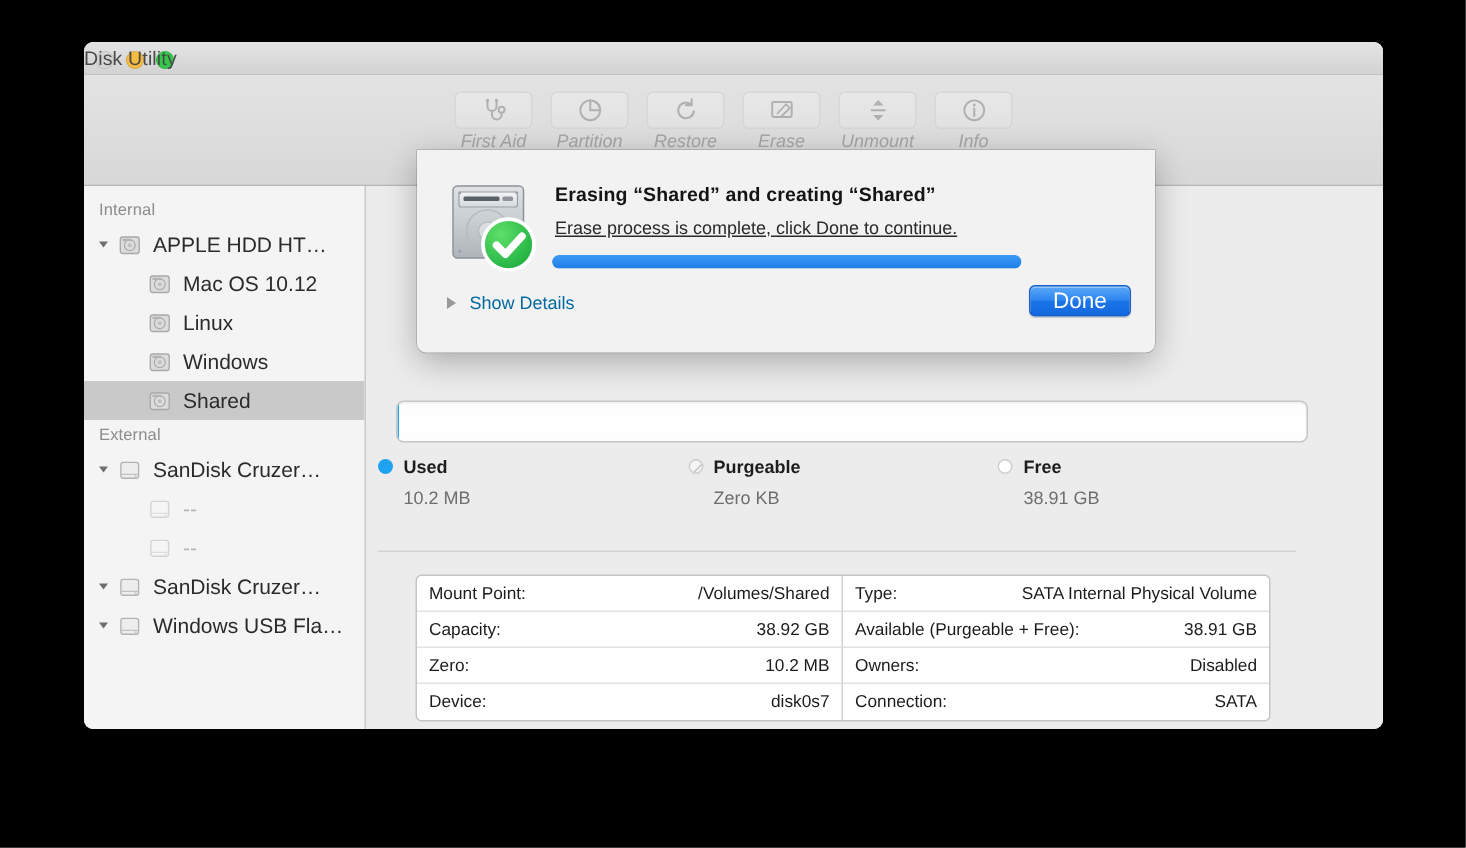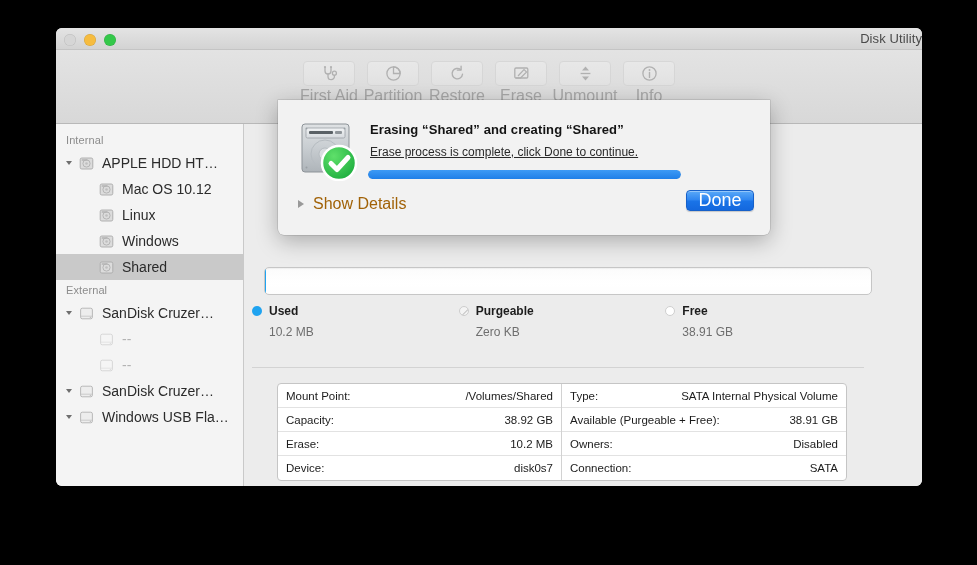--- a/index.html
+++ b/index.html
@@ -29,21 +29,21 @@
     background: linear-gradient(to bottom, #e4e4e4 0%, #d3d3d3 100%);
     border-bottom: 0.5px solid #c4c4c4;
   }
   .traffic { position: absolute; left: 8px; top: 6px; display: flex; gap: 8px; }
   .light { width: 12px; height: 12px; border-radius: 50%; }
   .light.close  { background: #d6d6d6; box-shadow: inset 0 0 0 0.5px rgba(0,0,0,0.12); }
   .light.min    { background: #f6bc3f; box-shadow: inset 0 0 0 0.5px rgba(0,0,0,0.14); }
   .light.zoom   { background: #34c84a; box-shadow: inset 0 0 0 0.5px rgba(0,0,0,0.14); }
   .window-title {
     position: absolute; left: 0; right: 0; top: 3px;
-    text-align: right;
+    text-align: left;
     font-size: 13px; color: #4a4a4a; font-weight: 500;
     letter-spacing: 0.1px;
   }
 
   
   .toolbar {
     position: relative;
     height: 74px;
     background: linear-gradient(to bottom, #e3e3e3 0%, #d8d8d8 100%);
     border-bottom: 0.5px solid #b8b8b8;
@@ -60,22 +60,23 @@
     width: 52px; height: 25px;
     border: 0.5px solid #cfcfcf;
     border-radius: 4px;
     background: linear-gradient(to bottom, #eeeeee 0%, #e6e6e6 100%);
     display: flex; align-items: center; justify-content: center;
     opacity: 0.55;
   }
   .tb-icon svg { display: block; }
   .tb-label {
     margin-top: 1px;
-    font-size: 16px; color: #a6a6a6;
+    font-size: 12px; color: #a6a6a6;
     white-space: nowrap;
+    font-style: italic;
   }
 
   
   .body { position: relative; height: 362px; display: flex; }
 
   
   .sidebar {
     width: 188px;
     background: #f4f4f4;
     border-right: 0.5px solid #c9c9c9;
@@ -229,30 +230,30 @@
     position: absolute; left: 20px; top: 95px;
     display: flex; align-items: center; gap: 9px;
     cursor: default;
   }
   .sd-tri {
     width: 0; height: 0;
     border-left: 6px solid #999999;
     border-top: 4.5px solid transparent;
     border-bottom: 4.5px solid transparent;
   }
-  .sd-label { font-size: 16px; color: #a16207; }
+  .sd-label { font-size: 12px; color: #0369a1; }
   .done-btn {
     position: absolute; right: 16px; top: 90px;
     width: 68px; height: 21px;
     border-radius: 4px;
     background: linear-gradient(to bottom, #5aa9f8 0%, #2e85f0 48%, #1a74e8 52%, #1468de 100%);
     border: 0.5px solid #1660c9;
     box-shadow: 0 1px 1px rgba(0,0,0,0.18), inset 0 1px 0 rgba(255,255,255,0.35);
     color: #ffffff;
-    font-size: 18px;
+    font-size: 15px;
     display: flex; align-items: center; justify-content: center;
     cursor: default;
   }
 </style>
 </head>
 <body>
 
 <div class="window">
 
   <div class="titlebar">
@@ -495,21 +496,21 @@
         <div class="info-col left" id="info-left">
             <div class="info-row">
               <span class="info-key">Mount Point:</span>
               <span class="info-val">/Volumes/Shared</span>
             </div>
             <div class="info-row">
               <span class="info-key">Capacity:</span>
               <span class="info-val">38.92 GB</span>
             </div>
             <div class="info-row">
-              <span class="info-key">Erase:</span>
+              <span class="info-key">Zero:</span>
               <span class="info-val">10.2 MB</span>
             </div>
             <div class="info-row">
               <span class="info-key">Device:</span>
               <span class="info-val">disk0s7</span>
             </div>
           </div>
         <div class="info-col" id="info-right">
             <div class="info-row">
               <span class="info-key">Type:</span>

